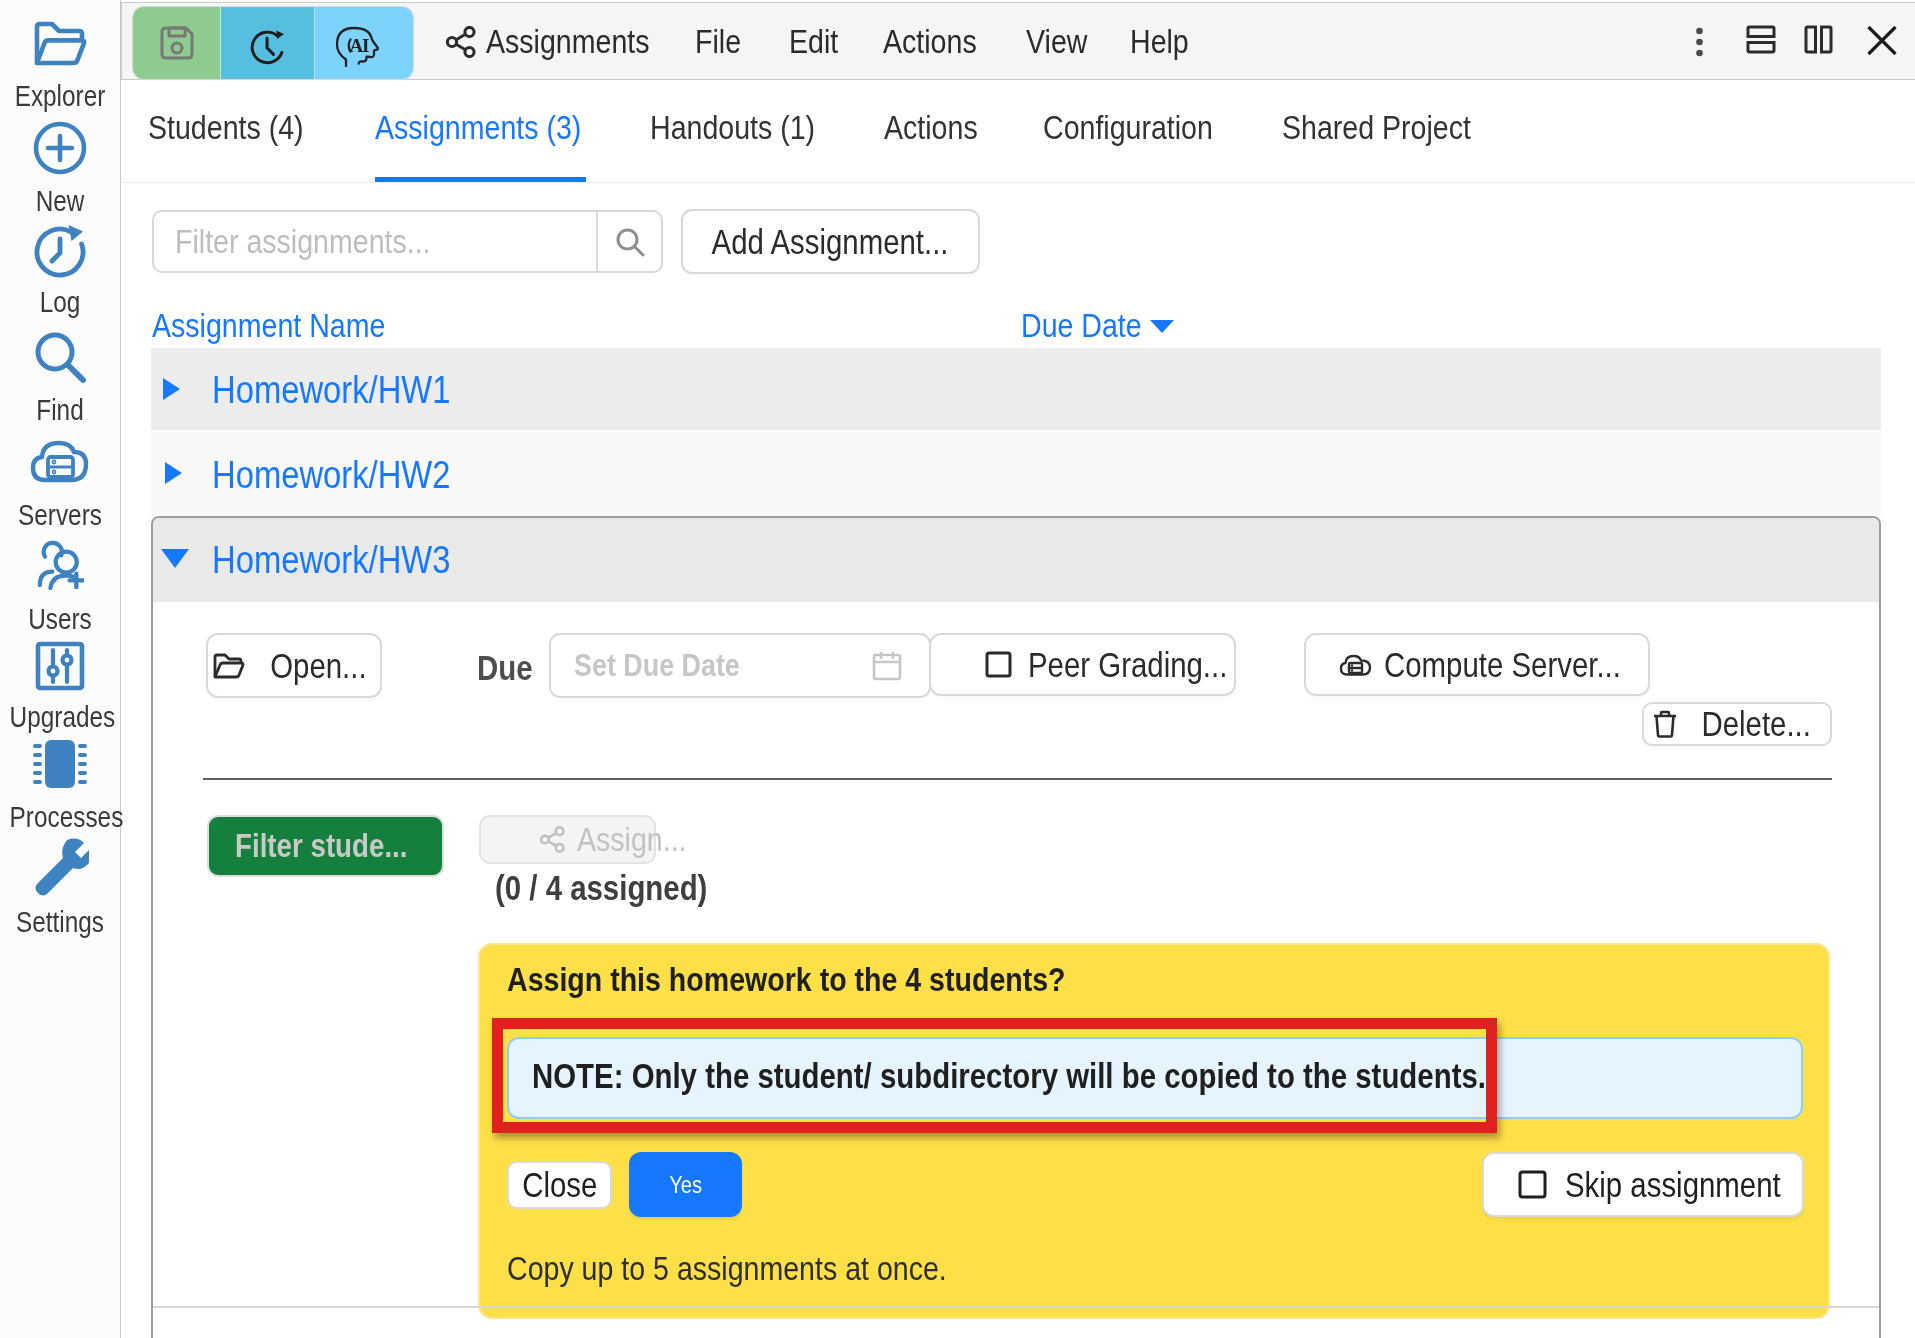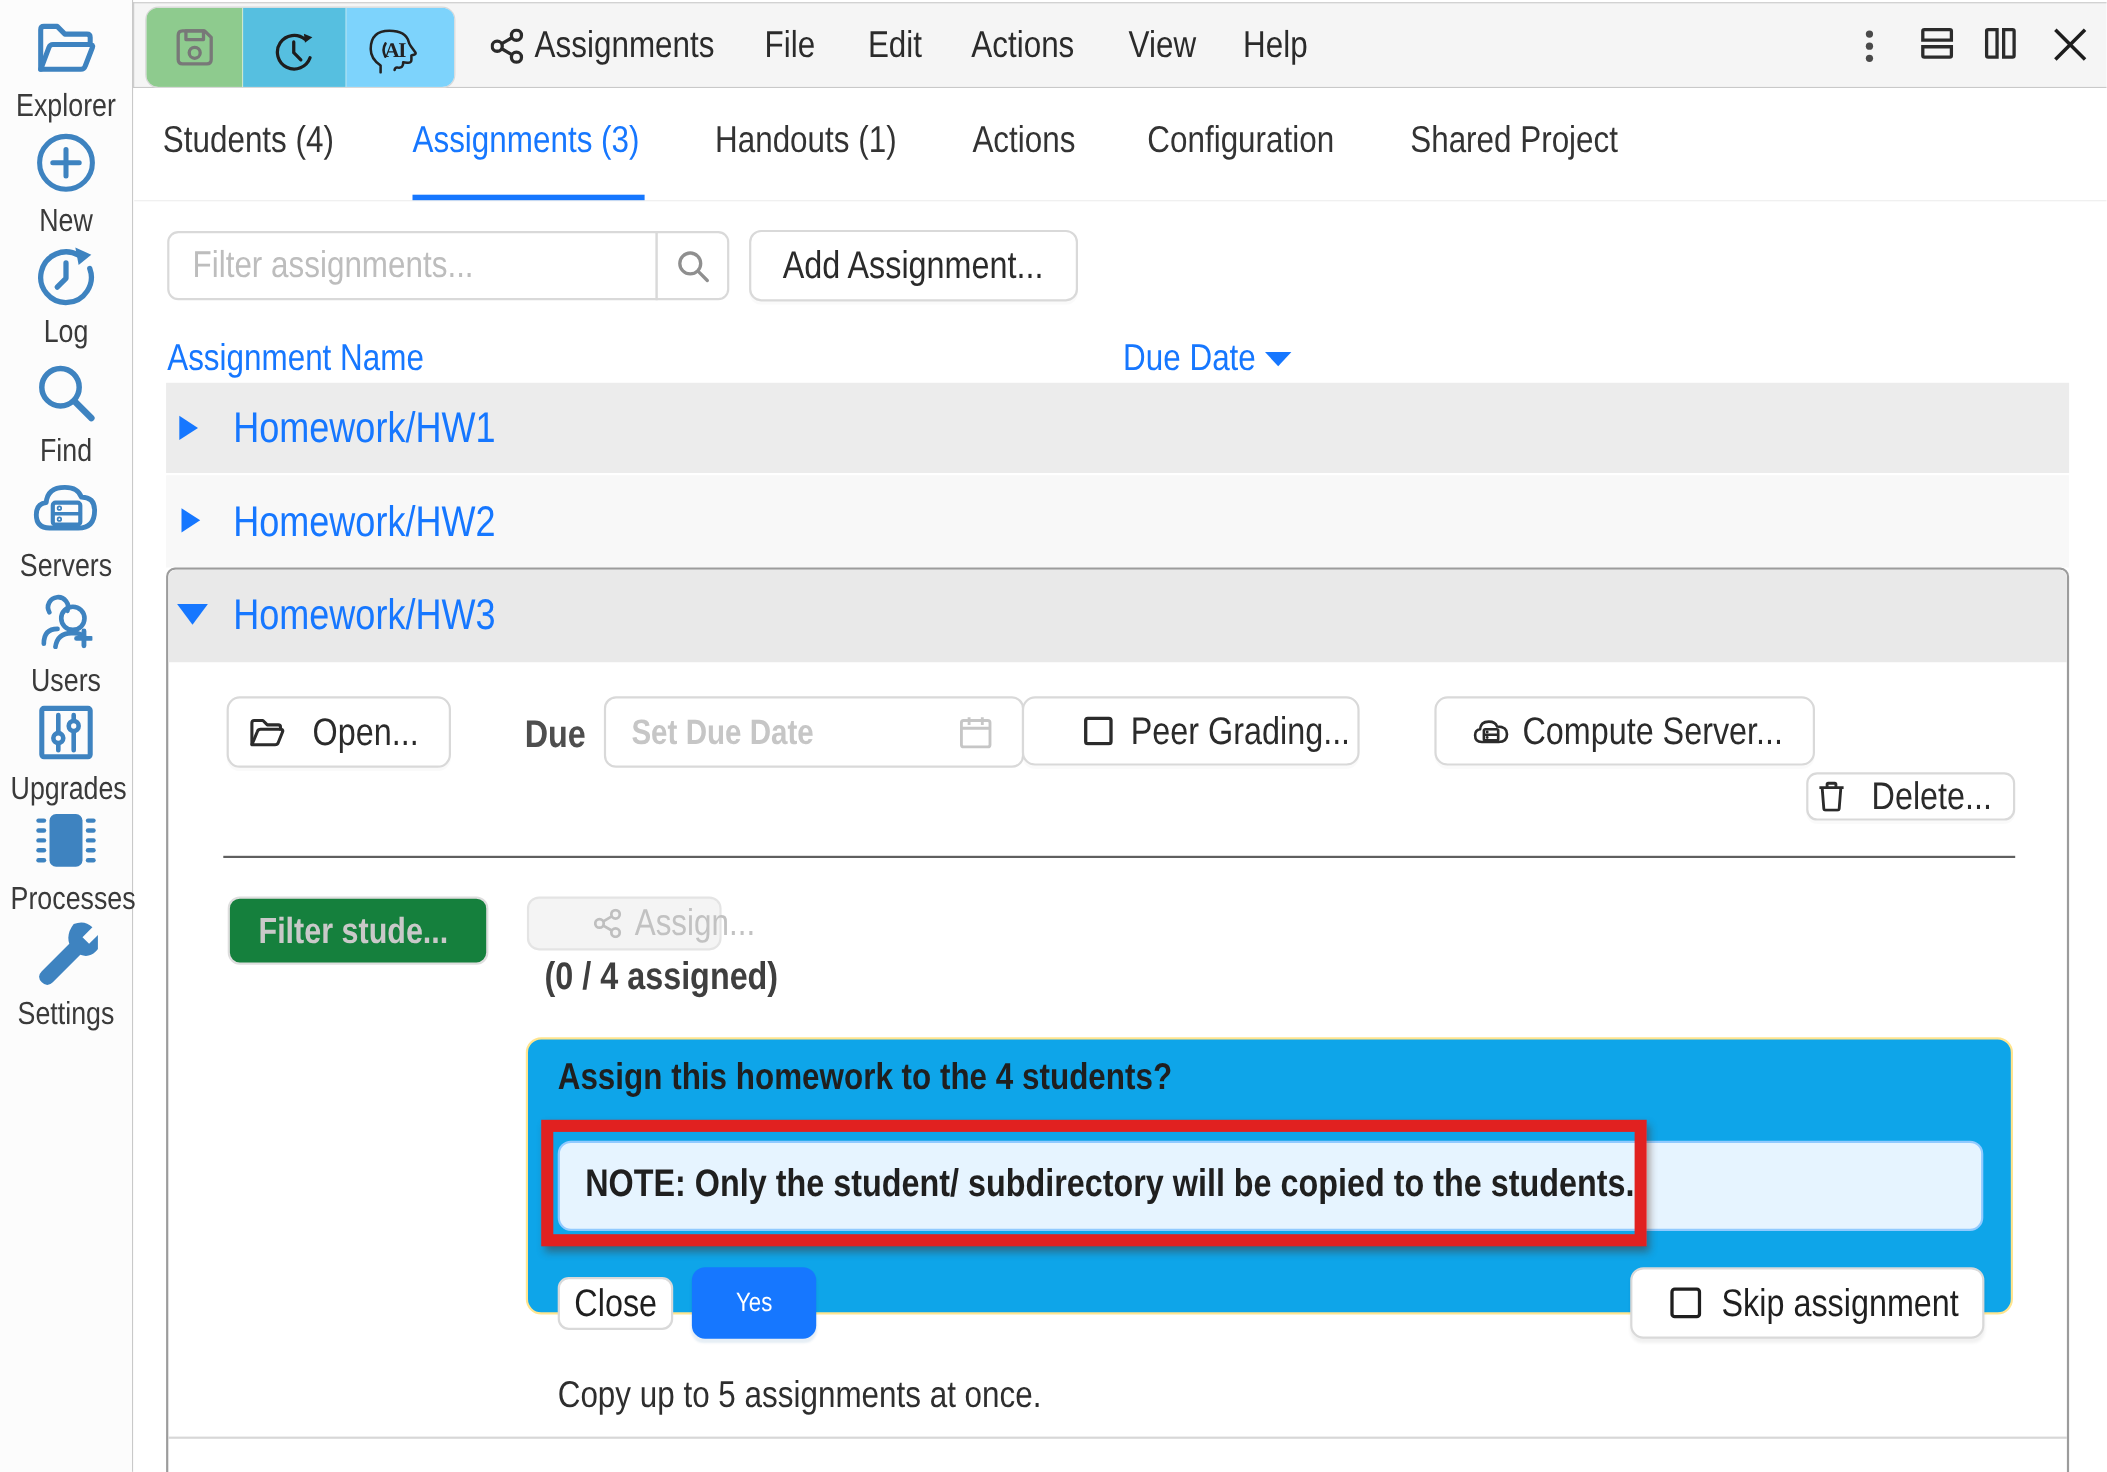--- a/index.html
+++ b/index.html
@@ -217,21 +217,21 @@
   <div class="tri-r" style="left:165px;top:462px;"></div>
   <span class="abs blue t" style="left:212px;top:453px;font-size:39px;">Homework/HW2</span>
 
   <div class="abs" style="left:151px;top:516px;width:1730px;height:832px;border:2px solid #9c9c9c;border-radius:8px 8px 0 0;background:#fff;"></div>
   <div class="abs" style="left:153px;top:518px;width:1726px;height:84px;background:#e9e9e9;border-radius:7px 7px 0 0;"></div>
   <div class="tri-d" style="left:161px;top:549px;"></div>
   <span class="abs blue t" style="left:212px;top:538px;font-size:39px;">Homework/HW3</span>
 </div>
 
 <div class="abs" id="panel" style="left:0;top:0;">
-  <div class="btn" style="left:206px;top:633px;width:204px;height:65px;">
+  <div class="btn" style="left:206px;top:633px;width:176px;height:65px;">
     <svg width="34" height="30" viewBox="0 0 34 30" style="margin-right:15px;">
         <g stroke="#2b2b2b" fill="none" stroke-width="2.8" stroke-linejoin="round">
       <path d="M3 26 V6 q0-2 2-2 h8 l4 4 h10 q2 0 2 2 v3"></path>
       <path d="M3 26 L8 14 q0.7-2 3-2 h18 q2.5 0 2 2 l-4 10 q-0.7 2-3 2 z"></path>
     </g>
       </svg>
     <span class="tc" style="font-size:35px;">Open...</span>
   </div>
   <span class="abs t" style="left:477px;top:648px;font-size:35px;font-weight:bold;color:#4e4e4e;">Due</span>
   <div class="abs" style="left:549px;top:633px;width:382px;height:65px;border:2px solid #d9d9d9;border-radius:11px;background:#fff;display:flex;align-items:center;">
@@ -280,21 +280,21 @@
           <circle cx="6" cy="16" r="4.6"></circle>
           <circle cx="23.5" cy="26" r="4.6"></circle>
       <path d="M10.2 13.7 L19.3 8.3 M10.2 18.3 L19.3 23.7"></path>
     </g>
       </svg>
     <span class="t" style="margin-left:12px;font-size:34px;color:#c2c2c2;">Assign...</span>
   </div>
   <span class="abs t" style="left:495px;top:868px;font-size:35px;font-weight:bold;color:#3f3f3f;">(0 / 4 assigned)</span>
 </div>
 
-<div class="abs" id="confirm" style="left:478px;top:943px;width:1352px;height:252px;background:#0ea5e9;border:2px solid #ffe58f;border-radius:14px;">
+<div class="abs" id="confirm" style="left:478px;top:943px;width:1352px;height:376px;background:#fde047;border:2px solid #ffe58f;border-radius:14px;">
   <span class="abs t" style="left:27px;top:15px;font-size:34px;font-weight:bold;color:#1f1f1f;">Assign this homework to the 4 students?</span>
   <div class="abs" style="left:27px;top:92px;width:1296px;height:82px;background:#e6f4ff;border:2px solid #91caff;border-radius:12px;"></div>
   <span class="abs t" style="left:52px;top:111px;font-size:35px;font-weight:bold;color:#1f1f1f;">NOTE: Only the student/ subdirectory will be copied to the students.</span>
   <div class="abs" style="left:27px;top:216px;width:105px;height:48px;background:#fff;border:2px solid #d9d9d9;border-radius:10px;display:flex;align-items:center;justify-content:center;font-size:35px;color:#1f1f1f;">
       <span class="tc">Close</span>
     </div>
   <div class="abs" style="left:149px;top:207px;width:113px;height:65px;background:#1677ff;border-radius:12px;display:flex;align-items:center;justify-content:center;font-size:24px;color:#fff;box-shadow:0 3px 2px rgba(5,90,160,0.10);">
       <span class="tc">Yes</span>
     </div>
   <div class="abs" style="left:1002px;top:207px;width:322px;height:65px;background:#fff;border:2px solid #d9d9d9;border-radius:12px;display:flex;align-items:center;box-shadow:0 3px 3px rgba(0,0,0,0.06);">

